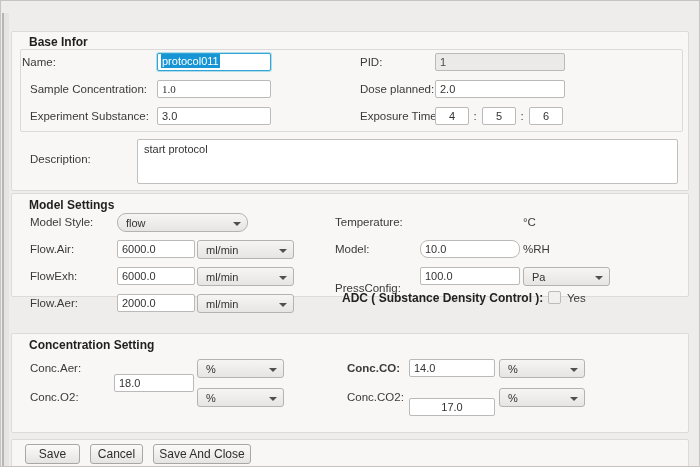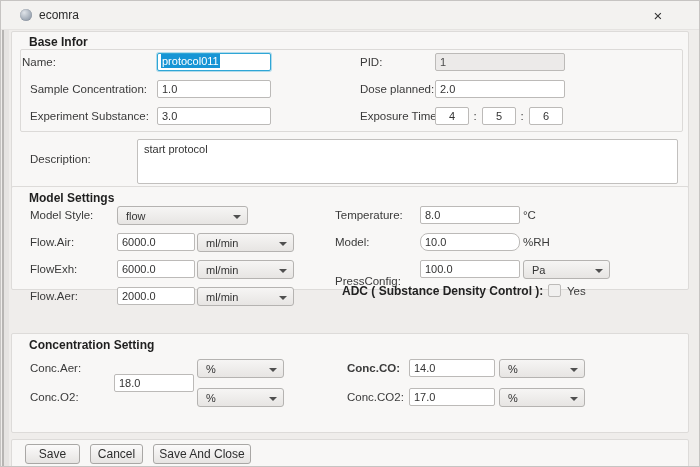--- a/index.html
+++ b/index.html
@@ -43,76 +43,70 @@
   .btn{position:absolute;height:20px;border:1px solid #a9a7a5;border-radius:3px;
     background:linear-gradient(#fbfafa,#e6e4e2);font-size:12px;color:#2e2e2e;text-align:center;line-height:18px;box-sizing:border-box;cursor:default;white-space:nowrap;}
 </style>
 </head>
 <body>
 
 <div class="window">
   <div class="left-edge"></div>
   <div class="left-edge-light"></div>
 
-  <div class="titlebar">
-    <span class="app-icon"></span>
-    <span class="win-title">ecomra</span>
-    <span class="close-btn">×</span>
-  </div>
 
   <div class="panel" style="top:30px;height:160px;">
     <span class="sec-title" style="left:17px;top:3px;">Base Infor</span>
     <div class="groupbox" style="left:8px;top:17px;width:661px;height:81px;"></div>
 
     <span class="lbl" style="left:10px;top:21px;">Name:</span>
     <div class="tinput focus" style="left:145px;top:21px;width:114px;"><span class="sel">protocol011</span></div>
 
     <span class="lbl" style="left:348px;top:21px;">PID:</span>
     <input class="inp disabled" style="left: 423px; top: 21px; width: 130px;" value="1">
 
     <span class="lbl" style="left:18px;top:48px;">Sample Concentration:</span>
-    <input class="inp" style="left: 145px; top: 48px; width: 114px;" value="1.0">
+    <input class="inp" style="left: 145px; top: 48px; width: 114px; font-family: Liberation Serif, serif;" value="1.0">
 
     <span class="lbl" style="left:348px;top:48px;">Dose planned:</span>
     <input class="inp" style="left: 423px; top: 48px; width: 130px;" value="2.0">
 
     <span class="lbl" style="left:18px;top:75px;">Experiment Substance:</span>
     <input class="inp" style="left: 145px; top: 75px; width: 114px;" value="3.0">
 
     <span class="lbl" style="left:348px;top:75px;">Exposure Time:</span>
     <input class="inp center" style="left: 423px; top: 75px; width: 34px;" value="4">
     <span class="colon" style="left:459px;top:75px;">:</span>
     <input class="inp center" style="left: 470px; top: 75px; width: 34px;" value="5">
     <span class="colon" style="left:506px;top:75px;">:</span>
     <input class="inp center" style="left: 517px; top: 75px; width: 34px;" value="6">
 
     <span class="lbl" style="left:18px;top:118px;">Description:</span>
     <textarea class="ta" style="left: 125px; top: 107px; width: 541px; height: 45px;">start protocol</textarea>
   </div>
 
-  <div class="panel" style="top:185px;height:104px;">
+  <div class="panel" style="top:192px;height:104px;">
     <span class="sec-title" style="left:17px;top:4px;">Model Settings</span>
 
     <span class="lbl" style="left:18px;top:19px;">Model Style:</span>
-    <div class="dd" style="left:105px;top:19px;width:131px;"><span>flow</span><span class="caret"></span></div>
+    <div class="dd" style="left:105px;top:19px;width:131px;border-radius:9px;"><span>flow</span><span class="caret"></span></div>
 
     <span class="lbl" style="left:18px;top:46px;">Flow.Air:</span>
     <input class="inp" style="left: 105px; top: 46px; width: 78px;" value="6000.0">
     <div class="dd" style="left:185px;top:46px;width:97px;"><span>ml/min</span><span class="caret"></span></div>
 
     <span class="lbl" style="left:18px;top:73px;">FlowExh:</span>
     <input class="inp" style="left: 105px; top: 73px; width: 78px;" value="6000.0">
     <div class="dd" style="left:185px;top:73px;width:97px;"><span>ml/min</span><span class="caret"></span></div>
 
     <span class="lbl" style="left:18px;top:100px;">Flow.Aer:</span>
     <input class="inp" style="left: 105px; top: 100px; width: 78px;" value="2000.0">
     <div class="dd" style="left:185px;top:100px;width:97px;"><span>ml/min</span><span class="caret"></span></div>
 
     <span class="lbl" style="left:323px;top:19px;">Temperature:</span>
-    <input class="inp" style="left: 408px; top: 19px; width: 100px;" value="8.0">
     <span class="unit" style="left:511px;top:19px;">°C</span>
 
     <span class="lbl" style="left:323px;top:46px;">Model:</span>
     <input class="inp" style="left: 408px; top: 46px; width: 100px; border-radius: 8px;" value="10.0">
     <span class="unit" style="left:511px;top:46px;">%RH</span>
 
     <span class="lbl" style="left:323px;top:73px;margin-top:12px;">PressConfig:</span>
     <input class="inp" style="left: 408px; top: 73px; width: 100px;" value="100.0">
     <div class="dd" style="left:511px;top:73px;width:87px;"><span>Pa</span><span class="caret"></span></div>
 
@@ -129,21 +123,21 @@
     <div class="dd" style="left:185px;top:25px;width:87px;"><span>%</span><span class="caret"></span></div>
 
     <span class="lbl" style="left:18px;top:54px;">Conc.O2:</span>
     <div class="dd" style="left:185px;top:54px;width:87px;"><span>%</span><span class="caret"></span></div>
 
     <span class="lbl" style="left:335px;top:25px;font-weight:bold;">Conc.CO:</span>
     <input class="inp" style="left: 397px; top: 25px; width: 86px;" value="14.0">
     <div class="dd" style="left:487px;top:25px;width:86px;"><span>%</span><span class="caret"></span></div>
 
     <span class="lbl" style="left:335px;top:54px;">Conc.CO2:</span>
-    <input class="inp" style="left: 397px; top: 54px; width: 86px;" value="17.0">
+    <input class="inp" style="left: 397px; top: 64px; width: 86px; text-align: center;" value="17.0">
     <div class="dd" style="left:487px;top:54px;width:86px;"><span>%</span><span class="caret"></span></div>
   </div>
 
   <div class="panel" style="top:438px;height:29px;">
     <div class="btn" style="left:13px;top:4px;width:55px;">Save</div>
     <div class="btn" style="left:78px;top:4px;width:53px;">Cancel</div>
     <div class="btn" style="left:141px;top:4px;width:98px;">Save And Close</div>
   </div>
 </div>
 

